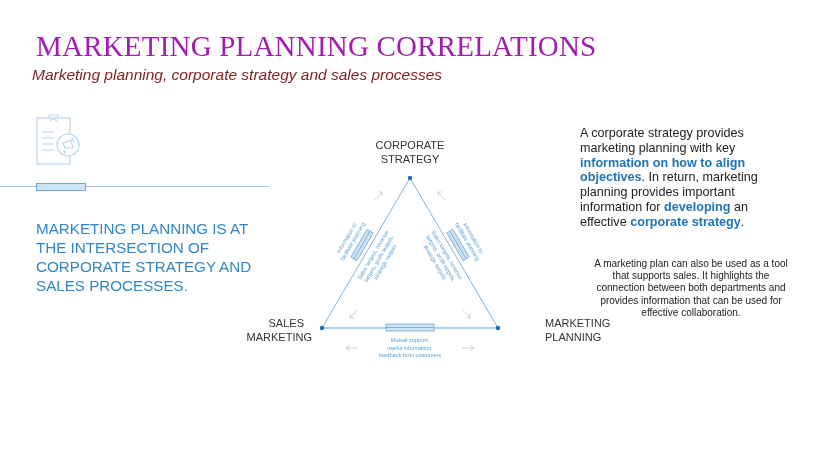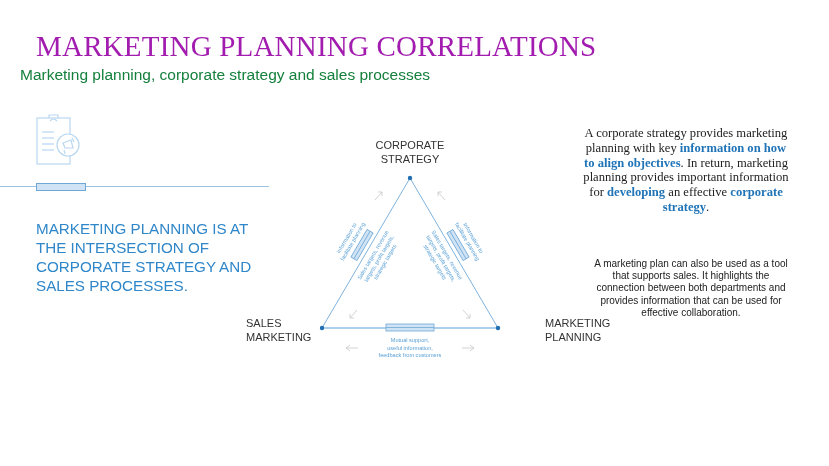--- a/index.html
+++ b/index.html
@@ -7,51 +7,51 @@
       width: 829px; height: 466px; position: relative; overflow: hidden;
       background: #ffffff;
       font-family: "Liberation Sans", sans-serif;
     }
     .title {
       position: absolute; left: 36px; top: 30px;
       font-size: 29px; color: #a21caf; letter-spacing: 0.2px;
       font-family: Liberation Serif, serif; white-space: nowrap;
     }
     .subtitle {
-      position: absolute; left: 20px; top: 66px;
-      font-size: 15.5px; color: #15803d; white-space: nowrap;
+      position: absolute; left: 32px; top: 66px;
+      font-size: 15.5px; color: #7f1d1d; white-space: nowrap; font-style: italic;
     }
     .icon-wrap { position: absolute; left: 34px; top: 112px; width: 52px; width: 52px; height: 54px; }
     .divider-line {
       position: absolute; left: 0; top: 186px; width: 269px; height: 1px;
       background: #9ec3e0;
     }
     .divider-bar {
       position: absolute; left: 36px; top: 183px; width: 48px; height: 6px;
       background: #cfe3f5; border: 1px solid #6fa8d6;
     }
     .statement {
       position: absolute; left: 36px; top: 210px; width: 230px;
       font-size: 15.2px; line-height: 19px; color: #2f86c9; margin-top: 9px;
     }
     .node-label {
       position: absolute; font-size: 11px; line-height: 14px; color: #333333;
       text-align: center;
     }
     .node-top { left: 360px; top: 138px; width: 100px; }
-    .node-left { left: 246px; top: 316px; width: 66px; text-align: left; }
+    .node-left { left: 246px; top: 316px; width: 66px; text-align: right; }
     .node-right { left: 508px; top: 316px; width: 80px; text-align: left; margin-left: 37px; }
     .diagram { position: absolute; left: 0; top: 0; }
     .bottom-caption {
       position: absolute; left: 360px; top: 337px; width: 100px;
       font-size: 5.6px; line-height: 7.5px; color: #5ba1d6; text-align: center;
     }
     .para1 {
       position: absolute; left: 580px; top: 126px; width: 212px;
-      font-size: 12.6px; line-height: 14.8px; color: #222222; text-align: center; font-family: Liberation Serif, serif;
+      font-size: 12.6px; line-height: 14.8px; color: #222222; text-align: left;
     }
     .para1 .hl { color: #1f73b7; font-weight: bold; }
     .para2 {
       position: absolute; left: 590px; top: 258px; width: 202px;
       font-size: 10px; line-height: 12.2px; color: #222222; text-align: center;
     }
   </style>
 </head>
 <body>
 

